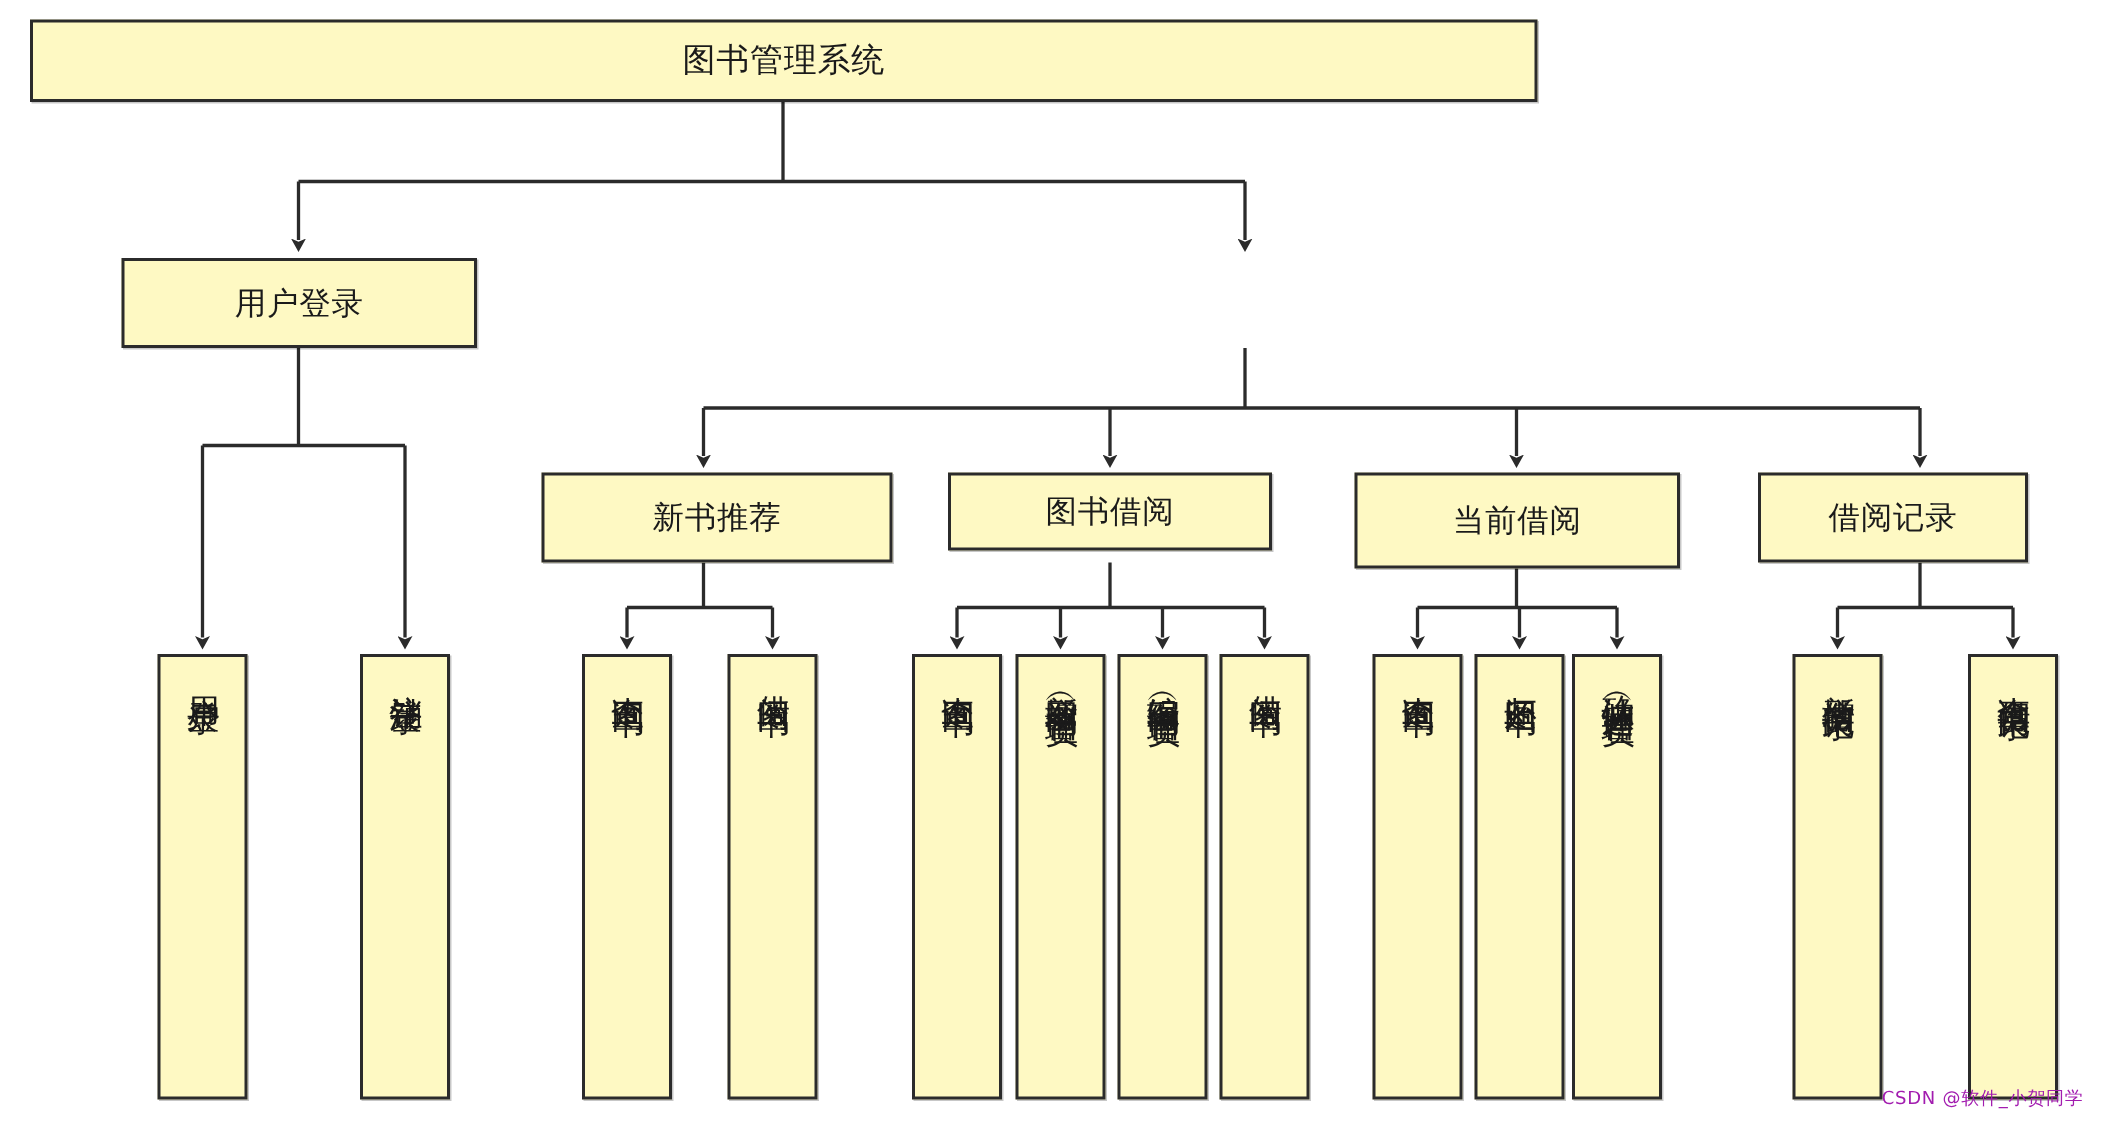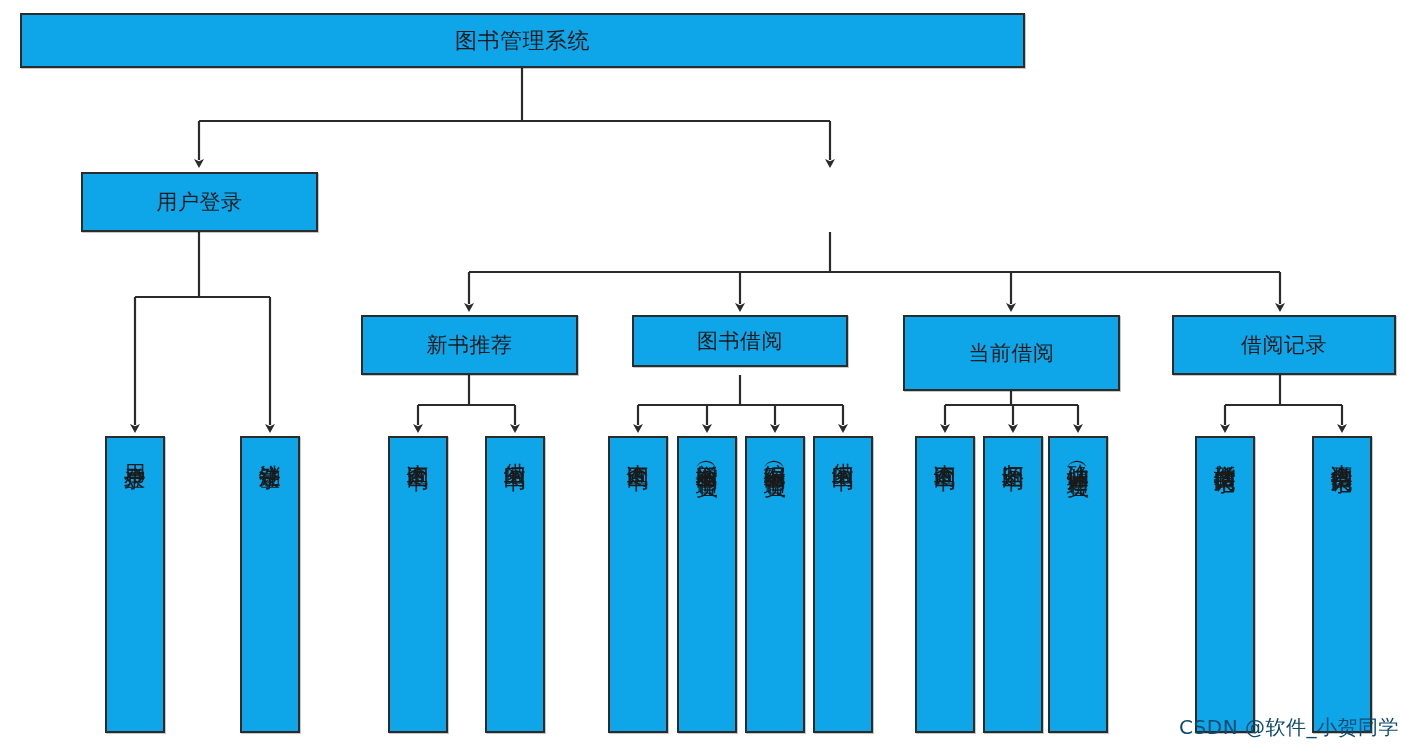--- a/index.html
+++ b/index.html
@@ -23,21 +23,21 @@
     left: 0;
     top: 0;
     width: 1405px;
     height: 747px;
     pointer-events: none;
   }
   .node {
     position: absolute;
     box-sizing: border-box;
     border: 2px solid #2b2b2b;
-    background: #0ea5e9;
+    background: #fef9c3;
     display: flex;
     align-items: center;
     justify-content: center;
     color: #1a1a1a;
     box-shadow: 1px 1px 0 rgba(0,0,0,0.22);
   }
   .node .label {
     display: block;
     text-align: center;
     line-height: 1.18;
@@ -60,24 +60,24 @@
   .node.v .label {
     writing-mode: vertical-rl;
     text-orientation: upright;
     font-size: 22px;
     line-height: 1.06;
     letter-spacing: 2px;
     white-space: nowrap;
   }
   .watermark {
     position: absolute;
-    right: 6px;
+    right: 16px;
     bottom: 6px;
-    font-size: 20px;
-    color: #0c4a6e;
+    font-size: 12px;
+    color: #a21caf;
     letter-spacing: 0.5px;
     user-select: none;
     white-space: nowrap;
   }
 </style>
 </head>
 <body>
 
 <div id="canvas">
 
@@ -132,30 +132,30 @@
   </svg>
 
   <div class="node h root" style="left:20px; top:13px; width:1005px; height:55px;">
     <span class="label">图书管理系统</span>
   </div>
 
   <div class="node h" style="left:81px; top:172px; width:237px; height:60px;">
     <span class="label">用户登录</span>
   </div>
 
-  <div class="node h" style="left:361px; top:315px; width:217px; height:60px;">
+  <div class="node h" style="left:361px; top:315px; width:234px; height:60px;">
     <span class="label">新书推荐</span>
   </div>
   <div class="node h" style="left:632px; top:315px; width:216px; height:52px;">
     <span class="label">图书借阅</span>
   </div>
-  <div class="node h" style="left:903px; top:315px; width:217px; height:76px;">
+  <div class="node h" style="left:903px; top:315px; width:217px; height:64px;">
     <span class="label">当前借阅</span>
   </div>
-  <div class="node h" style="left:1172px; top:315px; width:224px; height:60px;">
+  <div class="node h" style="left:1172px; top:315px; width:180px; height:60px;">
     <span class="label">借阅记录</span>
   </div>
 
   <div class="node v" style="left:105px; top:436px; width:60px; height:297px;">
     <span class="label">用户登录</span>
   </div>
   <div class="node v" style="left:240px; top:436px; width:60px; height:297px;">
     <span class="label">注销登录</span>
   </div>
 

